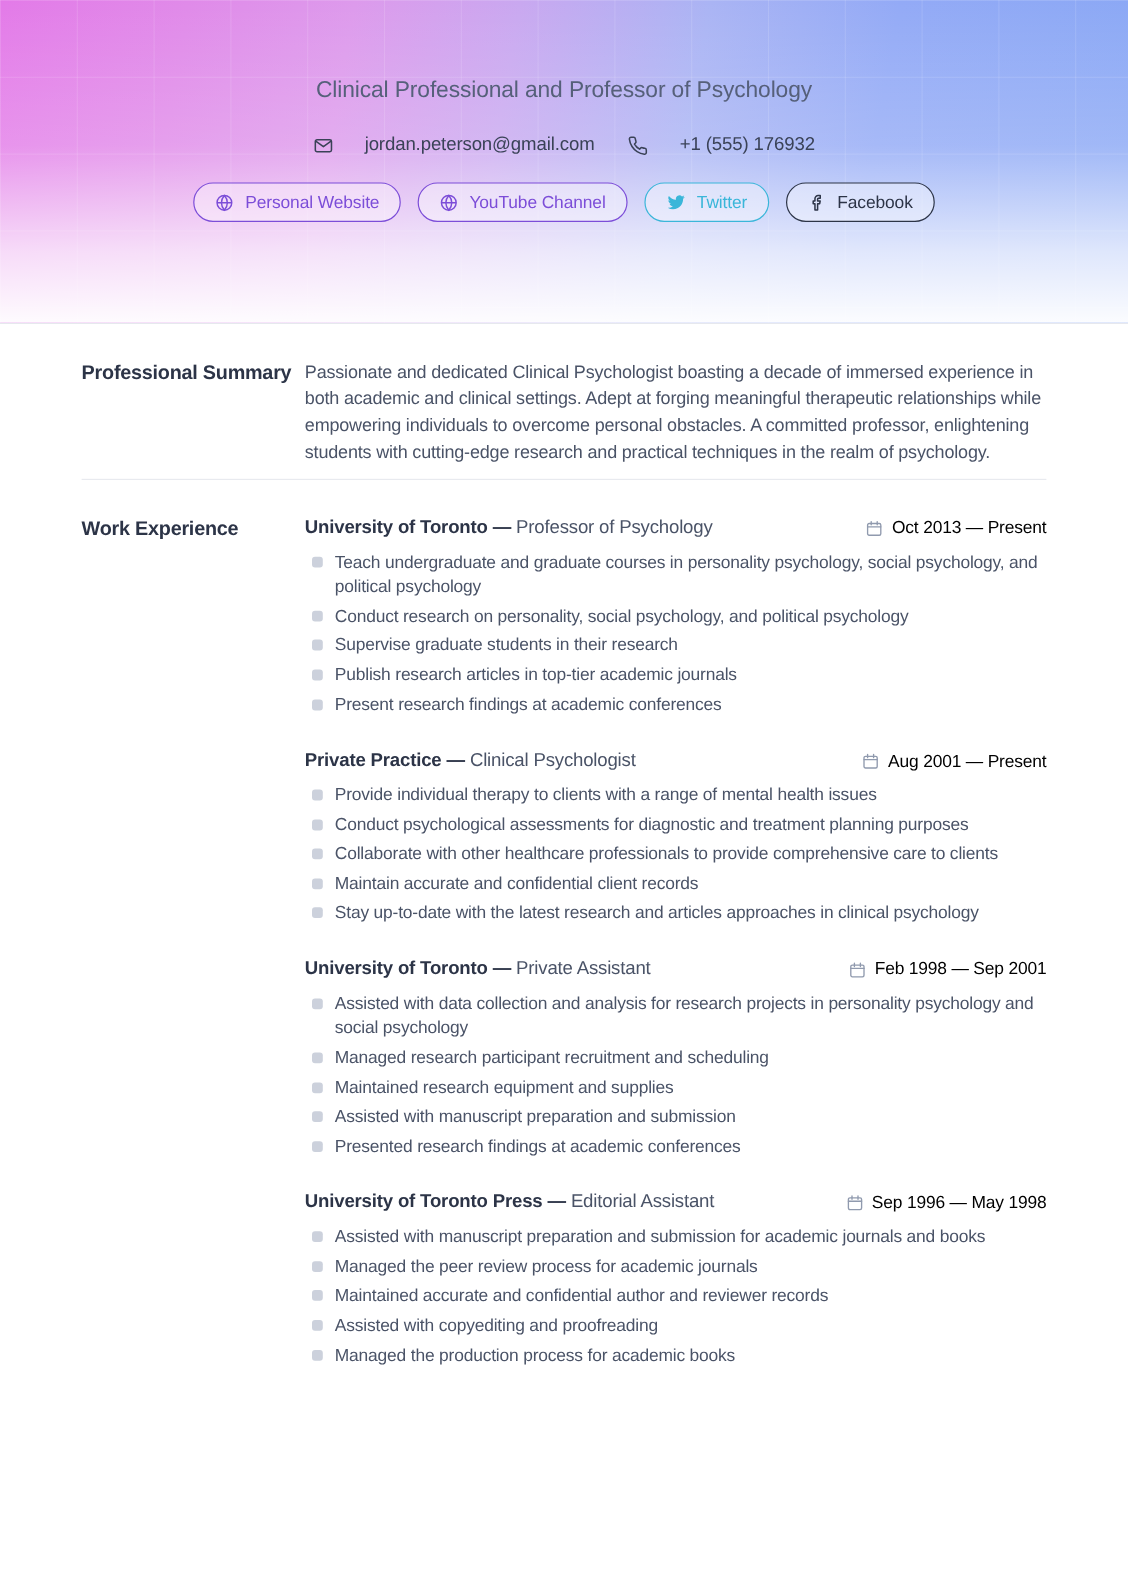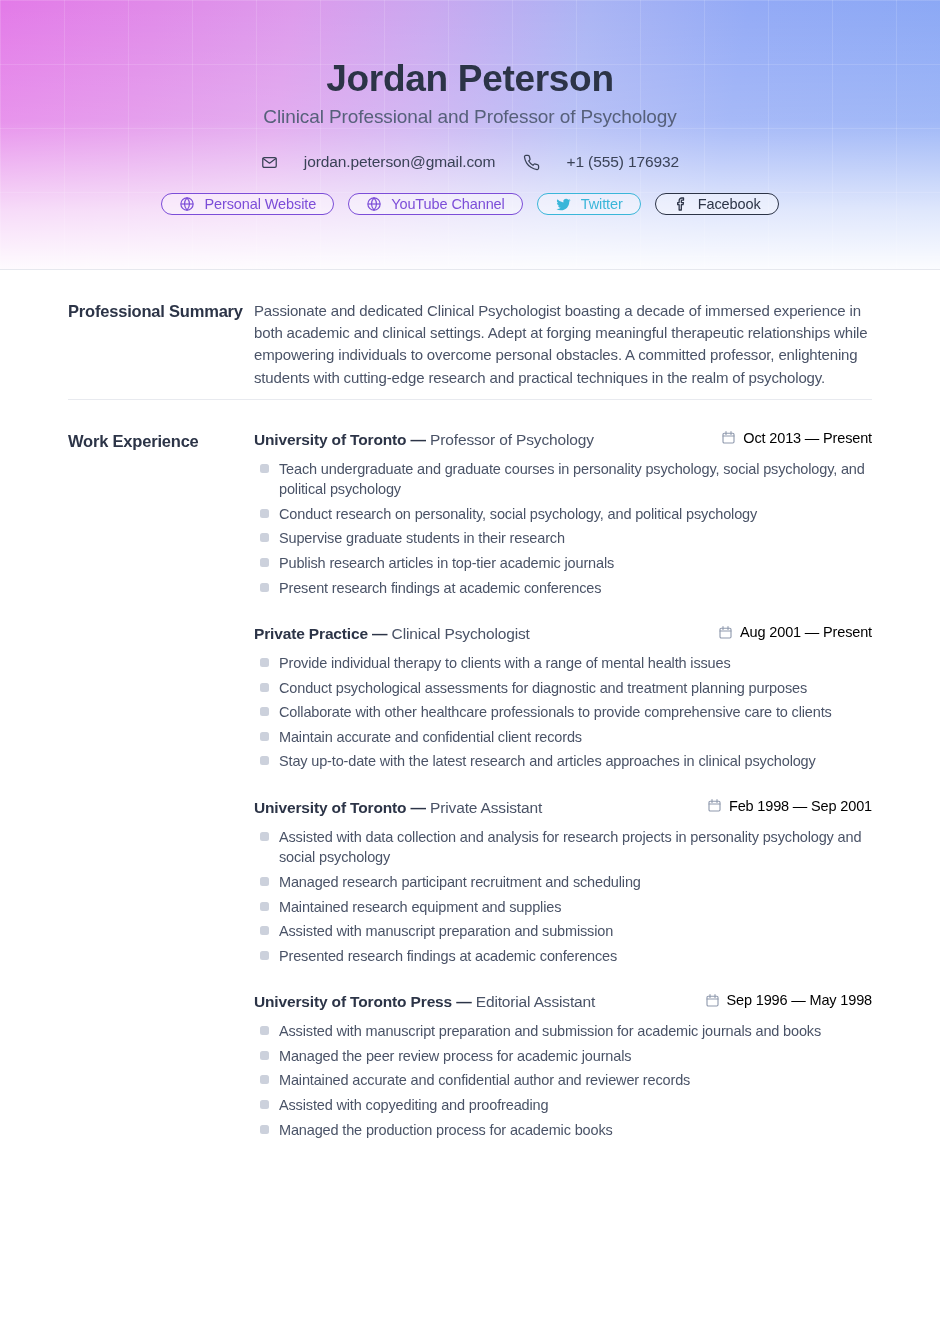--- a/index.html
+++ b/index.html
@@ -96,21 +96,21 @@
     margin-top: 22px;
     display: flex;
     justify-content: center;
     align-items: center;
     gap: 14px;
   }
   .chip {
     display: inline-flex;
     align-items: center;
     gap: 9px;
-    height: 22px;
+    height: 33px;
     padding: 0 17px;
     border-radius: 17px;
     border: 1px solid currentColor;
     background: rgba(255,255,255,0.40);
     font-size: 14.5px;
     letter-spacing: -0.1px;
     white-space: nowrap;
   }
   .chip svg { display: block; flex: none; }
   .chip span { color: inherit; }
@@ -143,21 +143,21 @@
     line-height: 1.48;
     color: #4a5367;
     letter-spacing: -0.15px;
   }
 
   .job { margin-bottom: 26px; }
   .job:last-child { margin-bottom: 0; }
 
   .job-head {
     display: flex;
-    align-items: flex-start;
+    align-items: center;
     justify-content: space-between;
     gap: 16px;
   }
   .job-title {
     font-size: 15.5px;
     color: #4a5367;
     letter-spacing: -0.15px;
     line-height: 1.35;
   }
   .job-title b { color: #2c3447; font-weight: bold; }
@@ -198,21 +198,20 @@
 </head>
 <body>
 
 <div class="page">
 
   <div class="header">
     <div class="header-bg"></div>
     <div class="header-grid"></div>
 
     <div class="header-inner">
-      <div class="name">Jordan Peterson</div>
       <div class="subtitle">Clinical Professional and Professor of Psychology</div>
 
       <div class="contact-row">
         <div class="contact-item">
           <span>
             <svg width="17" height="17" viewBox="0 0 24 24" fill="none" stroke="#3a4257" stroke-width="1.8" stroke-linecap="round" stroke-linejoin="round">
               <rect x="2.5" y="5" width="19" height="14" rx="2"></rect>
               <path d="M3 6.5l9 6.5 9-6.5"></path>
             </svg>
           </span>

